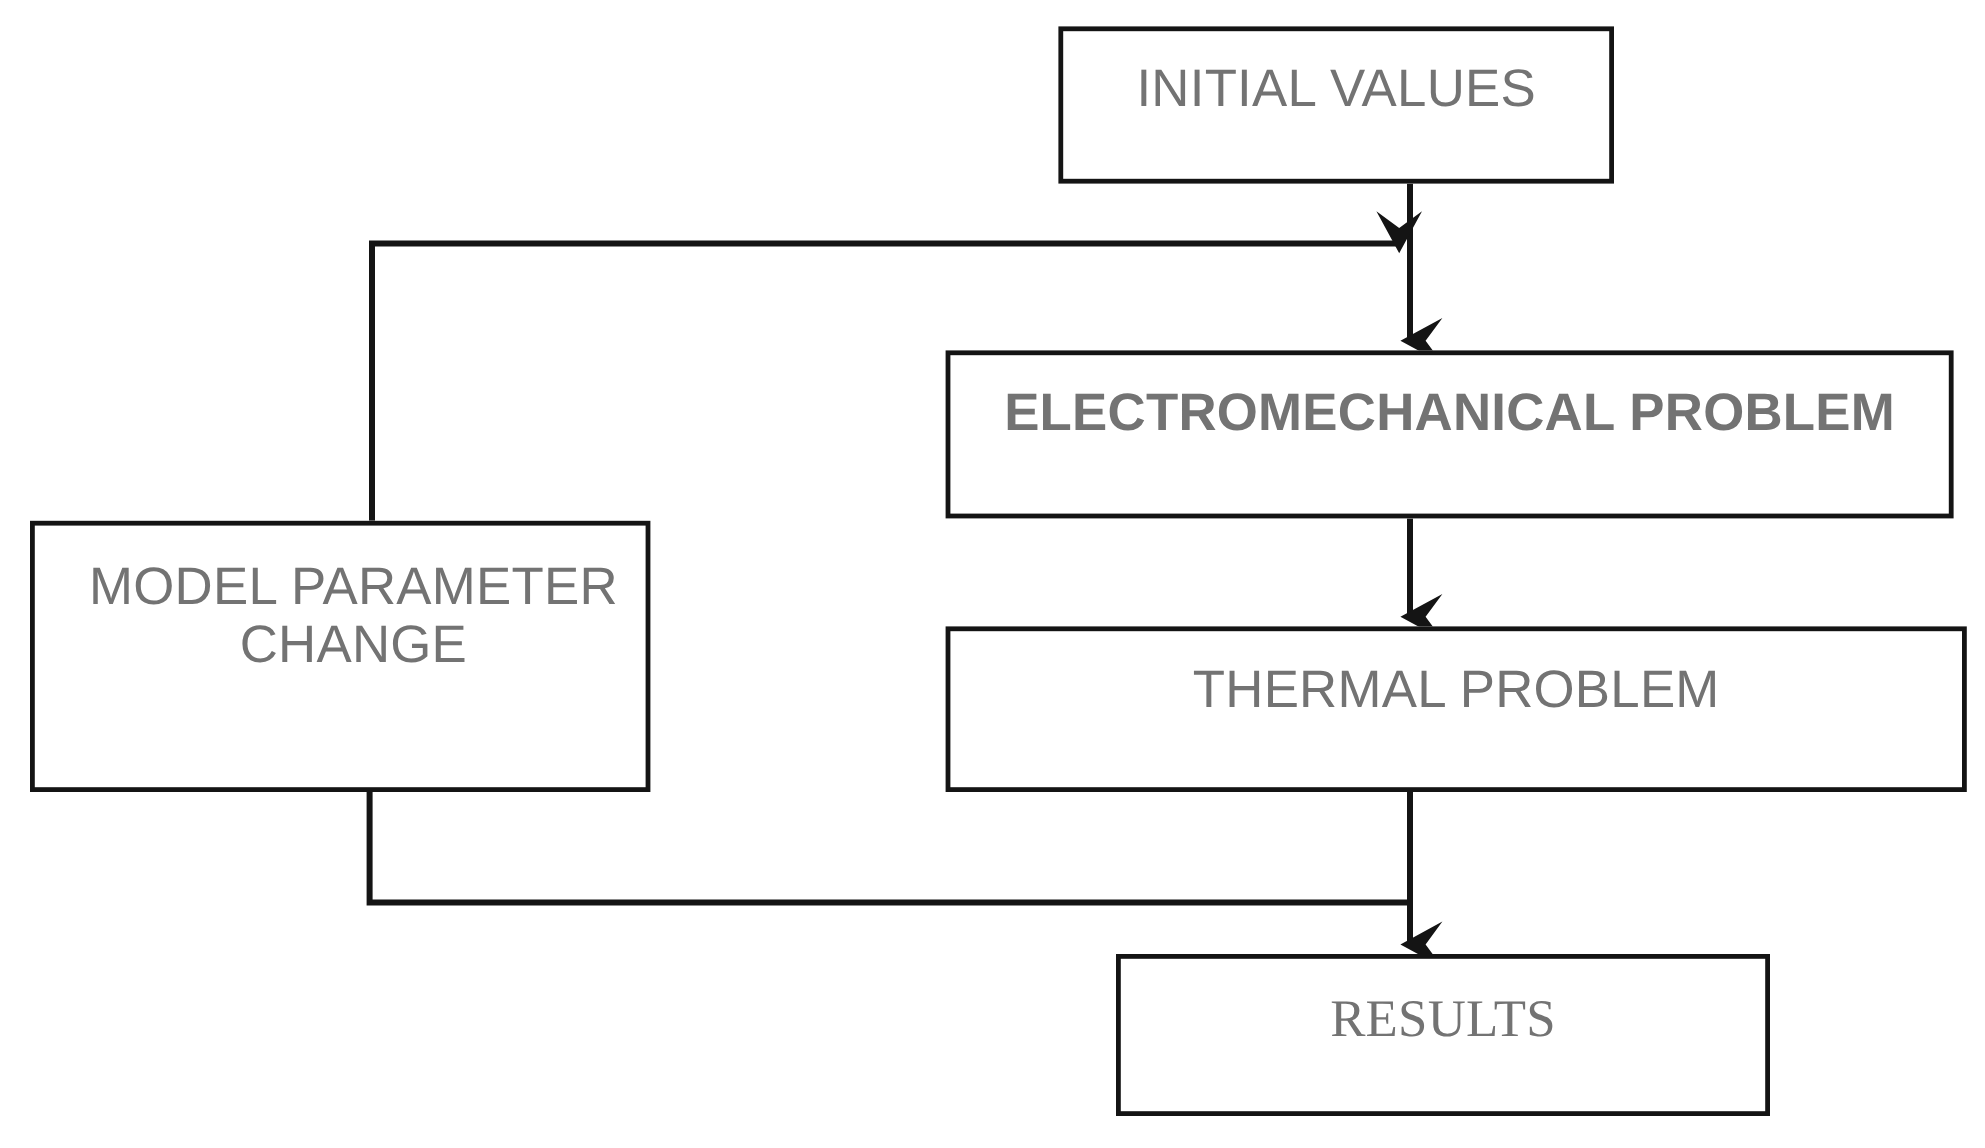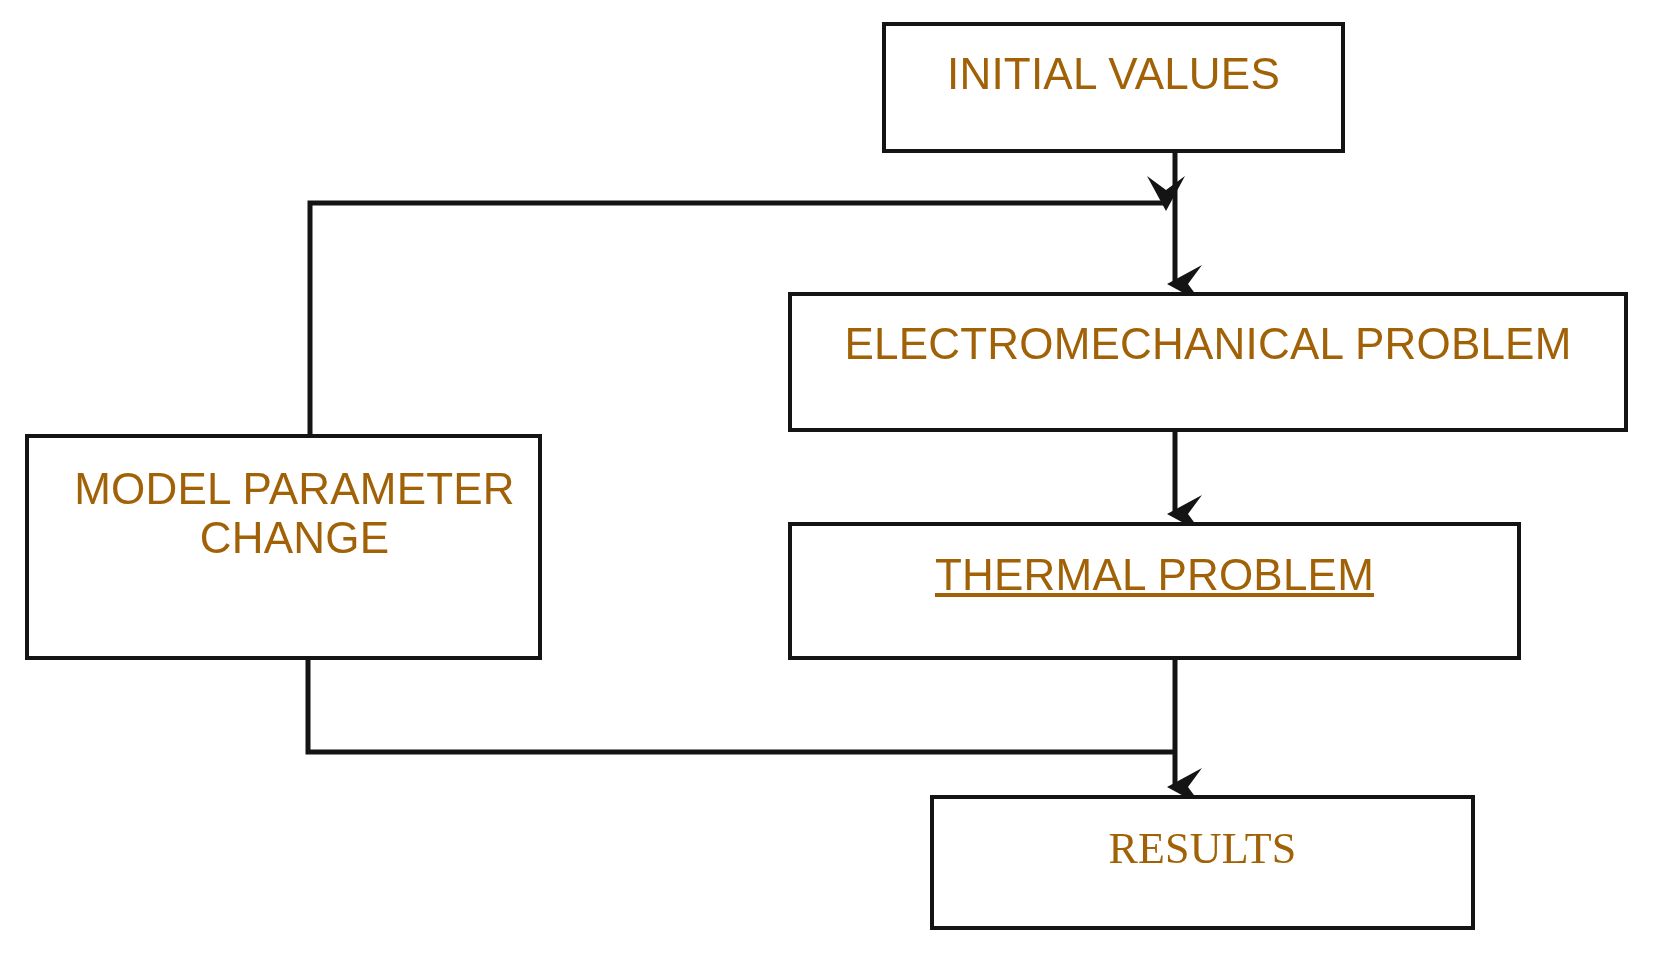--- a/index.html
+++ b/index.html
@@ -27,48 +27,48 @@
   }
   .node {
     position: absolute;
     box-sizing: border-box;
     border: 4px solid #141414;
     background: #ffffff;
     display: flex;
     align-items: center;
     justify-content: center;
     text-align: center;
-    color: #a16207;
+    color: #737373;
     line-height: 1.12;
     letter-spacing: 0.2px;
     z-index: 2;
   }
   .node-label {
     display: block;
     width: 100%;
     padding: 0 10px;
     box-sizing: border-box;
     white-space: pre-line;
   }
   #node-initial-values {
     left: 882px;  top: 22px;  width: 463px; height: 131px;
     font-size: 44px;
   }
   #node-initial-values .node-label { transform: translateY(-14px); }
 
   #node-electromechanical-problem {
     left: 788px; top: 292px; width: 840px; height: 140px;
     font-size: 44px;
+    font-weight: bold;
   }
   #node-electromechanical-problem .node-label { transform: translateY(-18px); }
 
   #node-thermal-problem {
-    left: 788px; top: 522px; width: 733px; height: 138px;
+    left: 788px; top: 522px; width: 851px; height: 138px;
     font-size: 44px;
-    text-decoration: underline;
   }
   #node-thermal-problem .node-label { transform: translateY(-16px); }
 
   #node-model-parameter-change {
     left: 25px; top: 434px; width: 517px; height: 226px;
     font-size: 44px;
   }
   #node-model-parameter-change .node-label { transform: translateY(-34px); padding-left: 32px; }
 
   #node-results {

